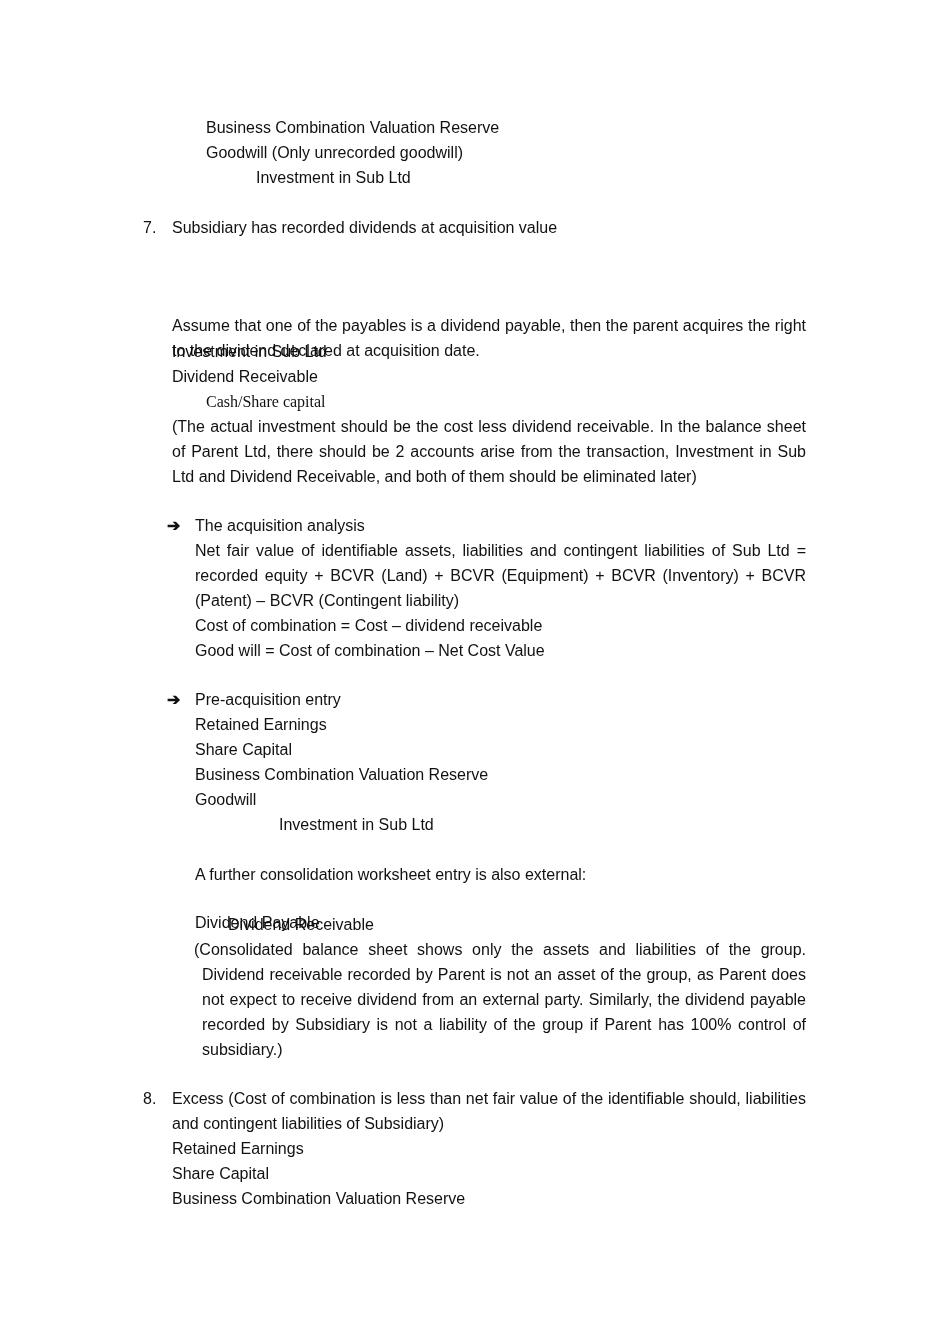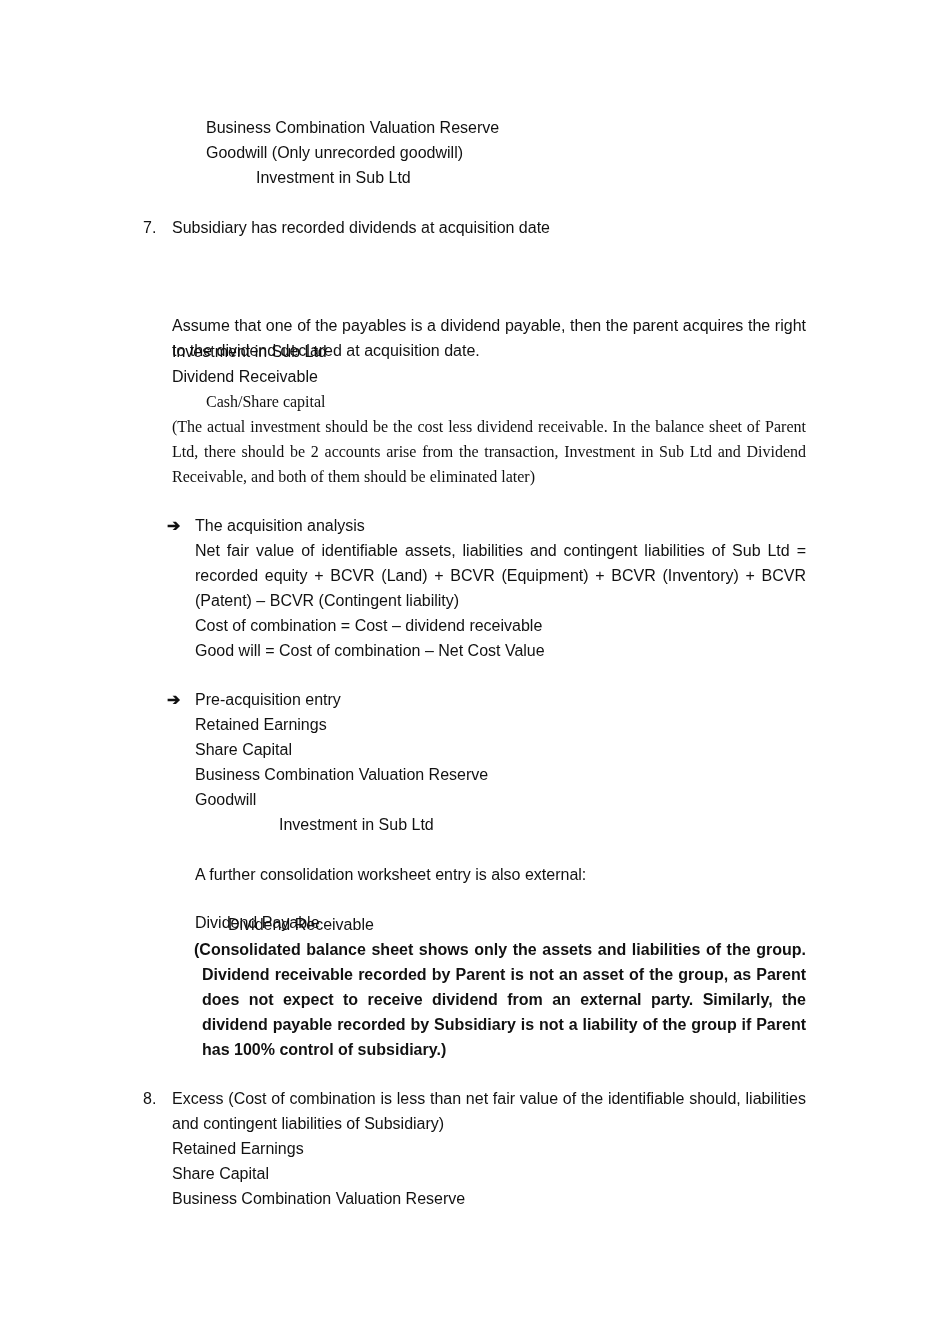--- a/index.html
+++ b/index.html
@@ -11,47 +11,47 @@
   .num { position: absolute; line-height: 20px; }
 </style>
 </head>
 <body>
 
 <div class="line" style="left:206px; top:118px;">Business Combination Valuation Reserve</div>
 <div class="line" style="left:206px; top:143px;">Goodwill (Only unrecorded goodwill)</div>
 <div class="line" style="left:256px; top:168px;">Investment in Sub Ltd</div>
 
 <div class="num" style="left:143px; top:218px;">7.</div>
-<div class="line" style="left:172px; top:218px;">Subsidiary has recorded dividends at acquisition date</div>
+<div class="line" style="left:172px; top:218px;">Subsidiary has recorded dividends at acquisition value</div>
 
 <div class="just" style="left:172px; top:265px; width:634px;margin-top:48px;">Assume that one of the payables is a dividend payable, then the parent acquires the right to the dividend declared at acquisition date.</div>
 
 <div class="line" style="left:172px; top:342px;">Investment in Sub Ltd</div>
 <div class="line" style="left:172px; top:367px;">Dividend Receivable</div>
 <div class="line" style="left:206px; top:392px;font-family:Liberation Serif, serif;">Cash/Share capital</div>
-<div class="just" style="left:172px; top:414px; width:634px;font-family:Liberation Serif, serif;">(The actual investment should be the cost less dividend receivable. In the balance sheet of Parent Ltd, there should be 2 accounts arise from the transaction, Investment in Sub Ltd and Dividend Receivable, and both of them should be eliminated later)</div>
+<div class="just" style="left:172px; top:414px; width:634px;">(The actual investment should be the cost less dividend receivable. In the balance sheet of Parent Ltd, there should be 2 accounts arise from the transaction, Investment in Sub Ltd and Dividend Receivable, and both of them should be eliminated later)</div>
 
 <div class="arrow" style="left:167px; top:516px;">➔</div>
 <div class="line" style="left:195px; top:516px;">The acquisition analysis</div>
 <div class="just" style="left:195px; top:538px; width:611px;">Net fair value of identifiable assets, liabilities and contingent liabilities of Sub Ltd = recorded equity + BCVR (Land) + BCVR (Equipment) + BCVR (Inventory) + BCVR (Patent) – BCVR (Contingent liability)</div>
 <div class="line" style="left:195px; top:616px;">Cost of combination = Cost – dividend receivable</div>
 <div class="line" style="left:195px; top:641px;">Good will = Cost of combination – Net Cost Value</div>
 
 <div class="arrow" style="left:167px; top:690px;">➔</div>
 <div class="line" style="left:195px; top:690px;">Pre-acquisition entry</div>
 <div class="line" style="left:195px; top:715px;">Retained Earnings</div>
 <div class="line" style="left:195px; top:740px;">Share Capital</div>
 <div class="line" style="left:195px; top:765px;">Business Combination Valuation Reserve</div>
 <div class="line" style="left:195px; top:790px;">Goodwill</div>
 <div class="line" style="left:279px; top:815px;">Investment in Sub Ltd</div>
 
 <div class="line" style="left:195px; top:865px;">A further consolidation worksheet entry is also external:</div>
 <div class="line" style="left:195px; top:890px;margin-top:23px;">Dividend Payable</div>
 <div class="line" style="left:228px; top:915px;">Dividend Receivable</div>
 <div class="just" style="left:194px; top:937px; width:612px; text-indent:0; padding-left:8px; box-sizing:border-box;">
-  <span style="margin-left:-8px;font-weight:bold;">(Consolidated balance sheet shows only the assets and liabilities of the group. Dividend receivable recorded by Parent is not an asset of the group, as Parent does not expect to receive dividend from an external party. Similarly, the dividend payable recorded by Subsidiary is not a liability of the group if Parent has 100% control of subsidiary.)</span>
+  <span style="margin-left:-8px;">(Consolidated balance sheet shows only the assets and liabilities of the group. Dividend receivable recorded by Parent is not an asset of the group, as Parent does not expect to receive dividend from an external party. Similarly, the dividend payable recorded by Subsidiary is not a liability of the group if Parent has 100% control of subsidiary.)</span>
 </div>
 
 <div class="num" style="left:143px; top:1089px;">8.</div>
 <div class="just" style="left:172px; top:1086px; width:634px;">Excess (Cost of combination is less than net fair value of the identifiable should, liabilities and contingent liabilities of Subsidiary)</div>
 <div class="line" style="left:172px; top:1139px;">Retained Earnings</div>
 <div class="line" style="left:172px; top:1164px;">Share Capital</div>
 <div class="line" style="left:172px; top:1189px;">Business Combination Valuation Reserve</div>
 
 </body></html>

